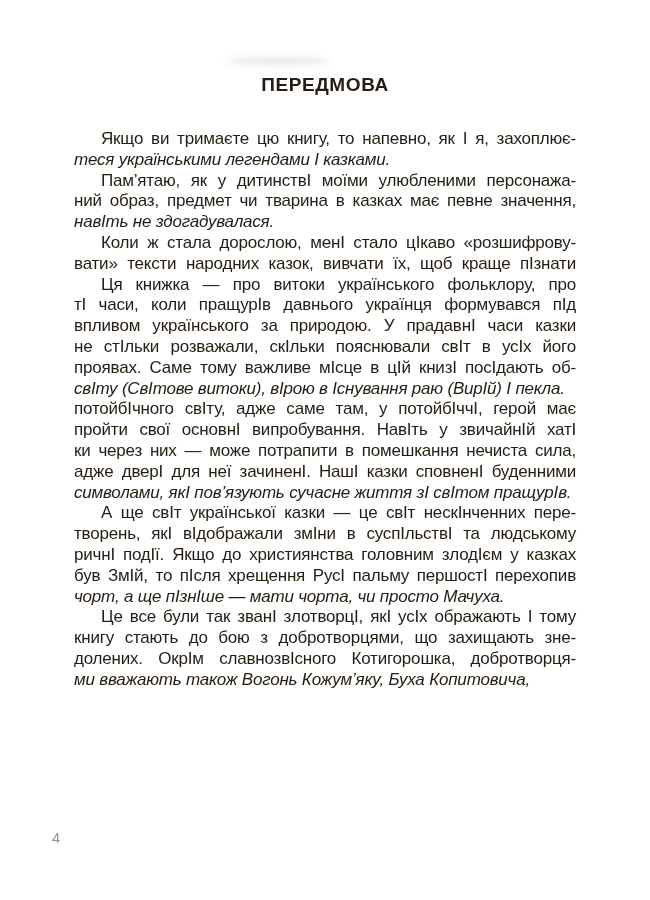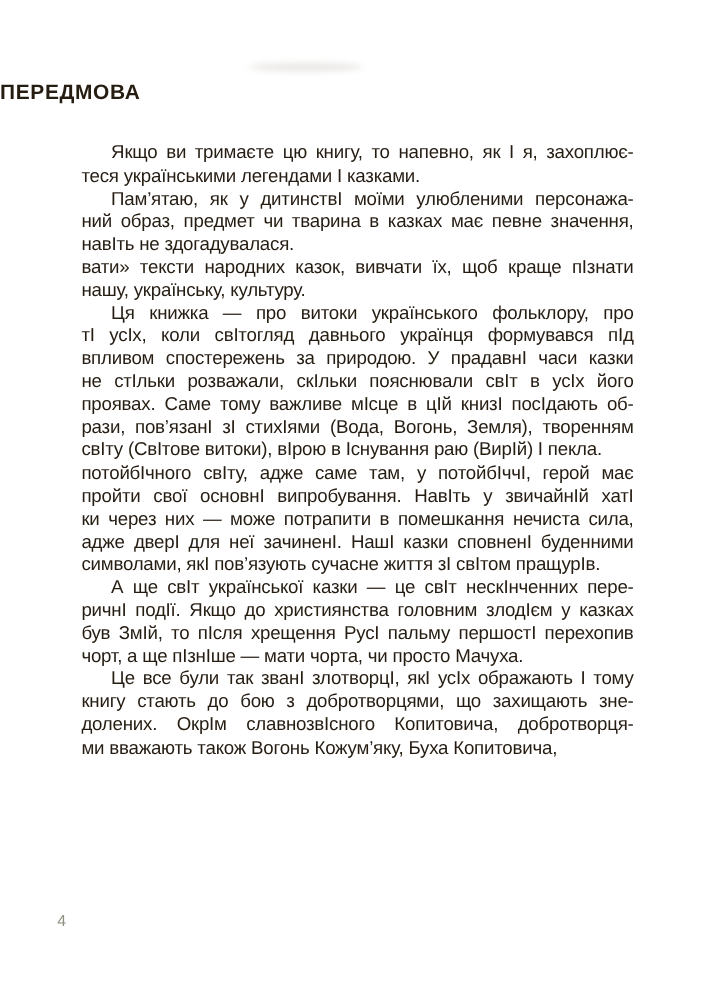--- a/index.html
+++ b/index.html
@@ -26,20 +26,21 @@
     border-radius: 50%;
     filter: blur(3px);
     opacity: 0.55;
   }
   .title {
     position: absolute;
     top: 74px;
     left: 0;
     width: 650px;
     margin: 0;
+    text-align: center;
     font-size: 19px;
     font-weight: bold;
     letter-spacing: 0.6px;
     color: #251c12;
   }
   .body-text {
     position: absolute;
     top: 129px;
     left: 74px;
     width: 502px;
@@ -50,20 +51,21 @@
   }
   .line {
     text-align: justify;
     text-align-last: justify;
   }
   .line.para-first {
     text-indent: 27px;
   }
   .line.para-last {
     text-align-last: left;
+    font-style: italic;
   }
   .page-number {
     position: absolute;
     left: 52px;
     top: 830px;
     font-size: 14.5px;
     color: #90907f;
   }
 </style>
 </head>
@@ -71,37 +73,37 @@
 
 <div class="page">
   <div class="scan-smudge"></div>
   <h1 class="title">ПЕРЕДМОВА</h1>
   <div class="body-text" id="body-text">
       <div class="line para-first">Якщо ви тримаєте цю книгу, то напевно, як І я, захоплює-</div>
       <div class="line para-last">теся українськими легендами І казками.</div>
       <div class="line para-first">Пам’ятаю, як у дитинствІ моїми улюбленими персонажа-</div>
       <div class="line">ний образ, предмет чи тварина в казках має певне значення,</div>
       <div class="line para-last">навІть не здогадувалася.</div>
+      <div class="line para-first">Коли ж стала дорослою, менІ стало цІкаво «розшифрову-</div>
       <div class="line">вати» тексти народних казок, вивчати їх, щоб краще пІзнати</div>
-      <div class="line para-last">нашу, українську, культуру.</div>
       <div class="line para-first">Ця книжка — про витоки українського фольклору, про</div>
-      <div class="line">тІ усІх, коли свІтогляд давнього українця формувався пІд</div>
-      <div class="line">впливом спостережень за природою. У прадавнІ часи казки</div>
+      <div class="line">тІ часи, коли пращурІв давнього українця формувався пІд</div>
+      <div class="line">впливом українського за природою. У прадавнІ часи казки</div>
       <div class="line">не стІльки розважали, скІльки пояснювали свІт в усІх його</div>
       <div class="line">проявах. Саме тому важливе мІсце в цІй книзІ посІдають об-</div>
-      <div class="line">рази, пов’язанІ зІ стихІями (Вода, Вогонь, Земля), творенням</div>
       <div class="line para-last">свІту (СвІтове витоки), вІрою в Існування раю (ВирІй) І пекла.</div>
       <div class="line">потойбІчного свІту, адже саме там, у потойбІччІ, герой має</div>
       <div class="line">пройти свої основнІ випробування. НавІть у звичайнІй хатІ</div>
       <div class="line">ки через них — може потрапити в помешкання нечиста сила,</div>
       <div class="line">адже дверІ для неї зачиненІ. НашІ казки сповненІ буденними</div>
       <div class="line para-last">символами, якІ пов’язують сучасне життя зІ свІтом пращурІв.</div>
       <div class="line para-first">А ще свІт української казки — це свІт нескІнченних пере-</div>
+      <div class="line">творень, якІ вІдображали змІни в суспІльствІ та людському</div>
       <div class="line">ричнІ подІї. Якщо до християнства головним злодІєм у казках</div>
       <div class="line">був ЗмІй, то пІсля хрещення РусІ пальму першостІ перехопив</div>
       <div class="line para-last">чорт, а ще пІзнІше — мати чорта, чи просто Мачуха.</div>
       <div class="line para-first">Це все були так званІ злотворцІ, якІ усІх ображають І тому</div>
       <div class="line">книгу стають до бою з добротворцями, що захищають зне-</div>
-      <div class="line">долених. ОкрІм славнозвІсного Копитовича, добротворця-</div>
+      <div class="line">долених. ОкрІм славнозвІсного Котигорошка, добротворця-</div>
       <div class="line para-last">ми вважають також Вогонь Кожум’яку, Буха Копитовича,</div>
     </div>
   <div class="page-number">4</div>
 </div>
 
 </body></html>

